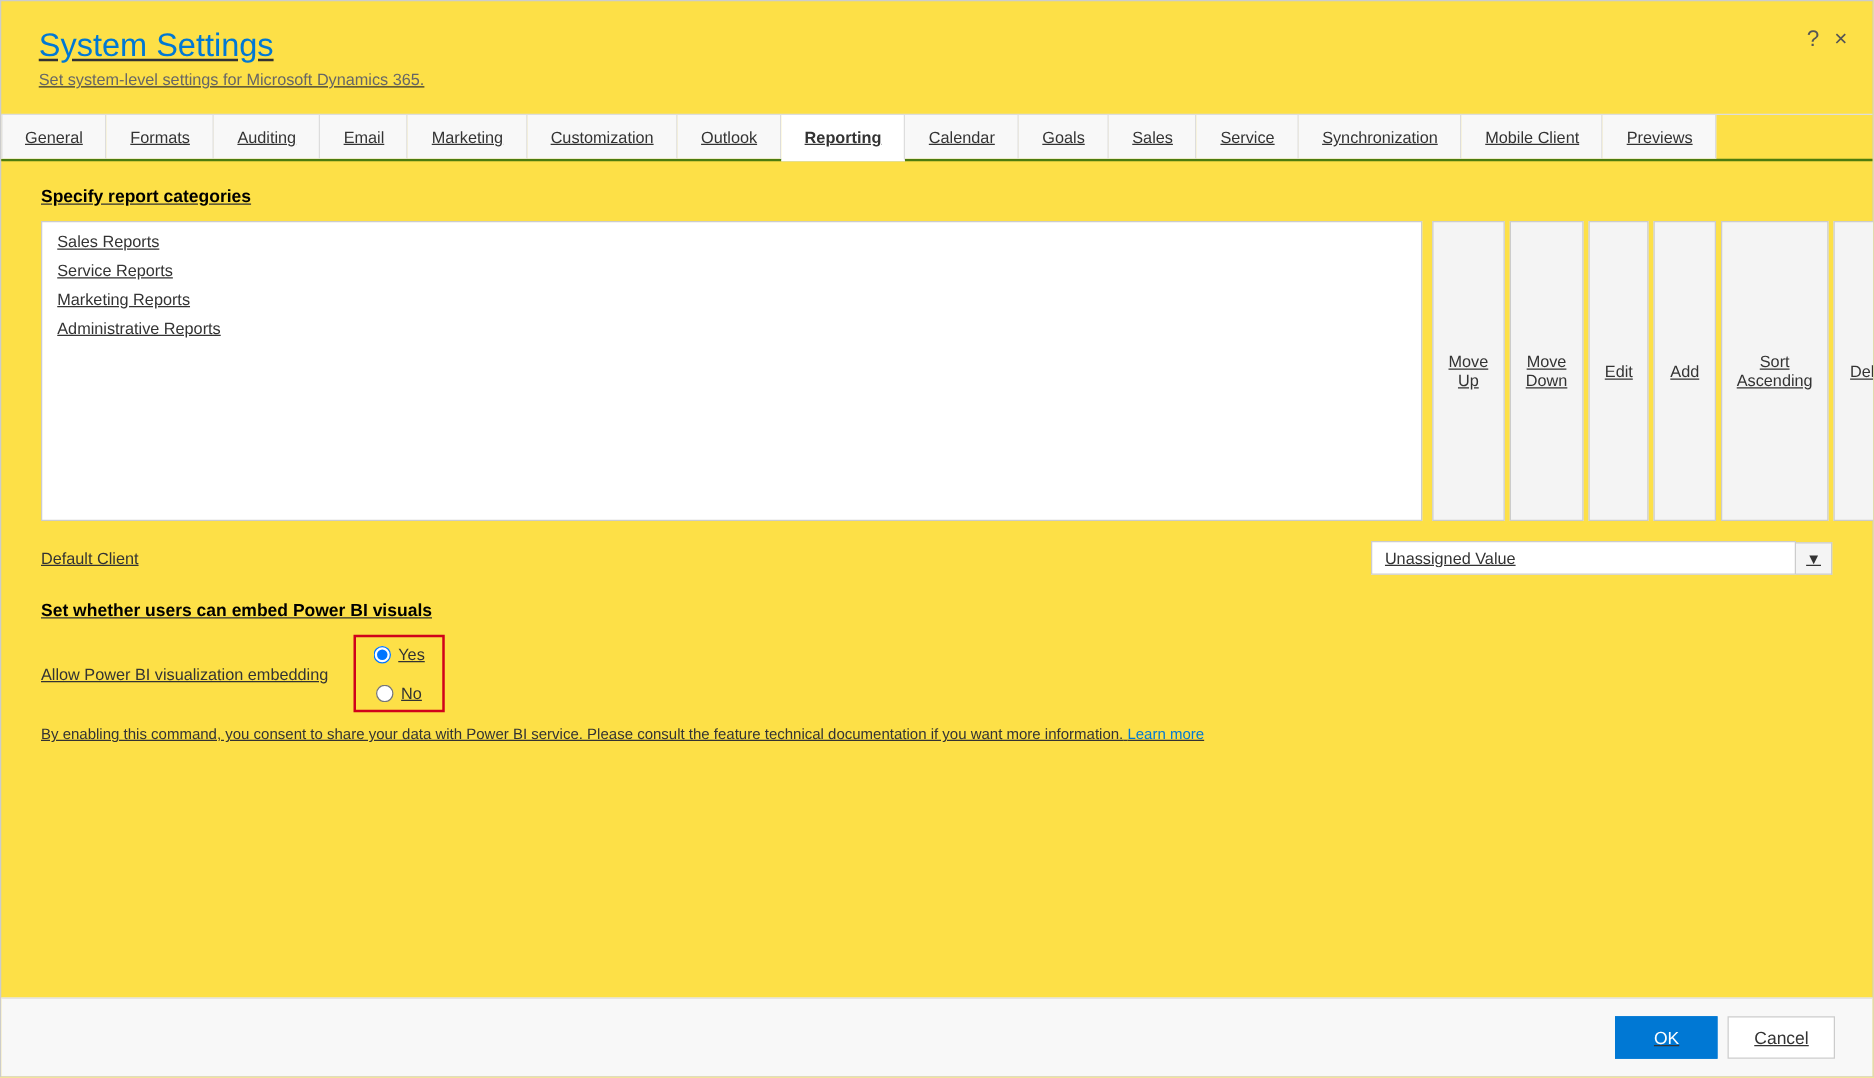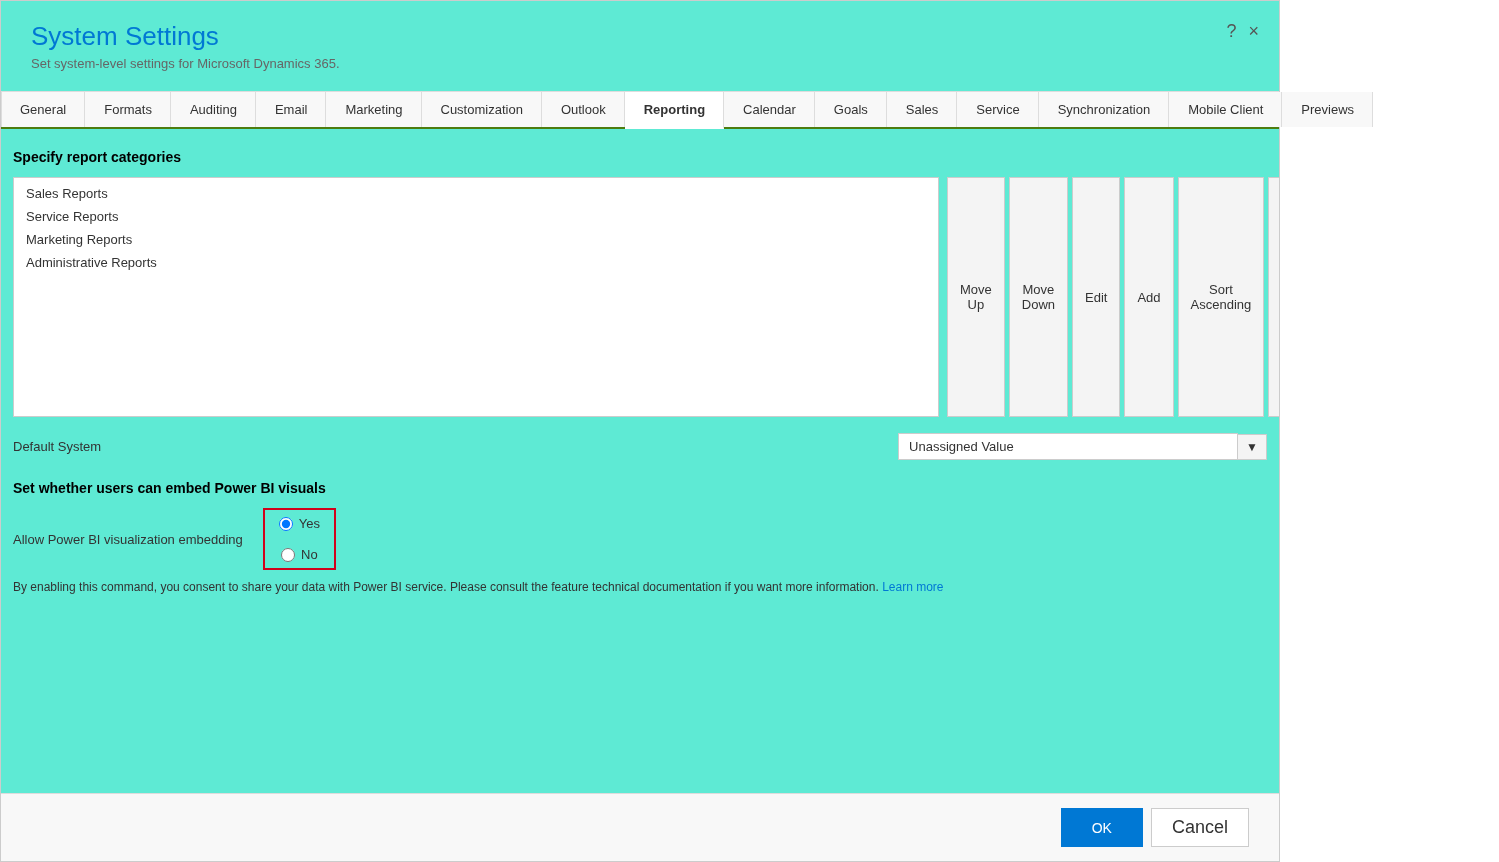--- a/index.html
+++ b/index.html
@@ -8,26 +8,27 @@
       font-size: 14px;
       color: #333;
       background: #fff;
       width: 1499px;
       height: 862px;
       overflow: hidden;
       position: relative;
     }
 
     .dialog-container {
-      width: 1280px;
+      width: 1499px;
       height: 862px;
-      background: #5eead4;
+      background: #fde047;
       display: flex;
       flex-direction: column;
       border: 1px solid #ccc;
+      text-decoration: underline;
     }
 
     .dialog-header {
       padding: 20px 30px 10px 30px;
       position: relative;
     }
 
     .dialog-title {
       font-size: 26px;
       font-weight: 300;
@@ -79,21 +80,21 @@
     .tab-item.active {
       background: #fff;
       border-bottom: 2px solid #fff;
       margin-bottom: -2px;
       color: #333;
       font-weight: 600;
     }
 
     .content-area {
       flex: 1;
-      padding: 20px 12px;
+      padding: 20px 32px;
       overflow-y: auto;
     }
 
     .section-title {
       font-weight: 700;
       font-size: 14px;
       margin-bottom: 12px;
       color: #000;
     }
 
@@ -251,21 +252,21 @@
       cursor: pointer;
       font-size: 14px;
     }
 
     .footer-btn-cancel {
       padding: 8px 20px;
       background: #fff;
       color: #333;
       border: 1px solid #ccc;
       cursor: pointer;
-      font-size: 18px;
+      font-size: 14px;
     }
   </style>
 </head>
 <body>
 
 <div class="dialog-container">
 
   <div class="dialog-header">
     <div class="dialog-title">System Settings</div>
     <div class="dialog-subtitle">Set system-level settings for Microsoft Dynamics 365.</div>
@@ -309,21 +310,21 @@
         <button class="action-button">Move Down</button>
         <button class="action-button">Edit</button>
         <button class="action-button">Add</button>
         <button class="action-button">Sort Ascending</button>
         <button class="action-button">Delete</button>
         <button class="action-button">Learn Descending</button>
       </div>
     </div>
 
     <div class="default-value-row">
-      <span class="default-value-label">Default System</span>
+      <span class="default-value-label">Default Client</span>
       <div class="default-value-select-wrapper">
         <select class="default-value-select" id="default-value-select">
         <option value="Unassigned Value">Unassigned Value</option><option value="Sales Reports">Sales Reports</option><option value="Service Reports">Service Reports</option><option value="Marketing Reports">Marketing Reports</option><option value="Administrative Reports">Administrative Reports</option></select>
         <div class="select-arrow">▼</div>
       </div>
     </div>
 
     <div class="power-bi-section">
       <div class="section-title">Set whether users can embed Power BI visuals</div>
 

